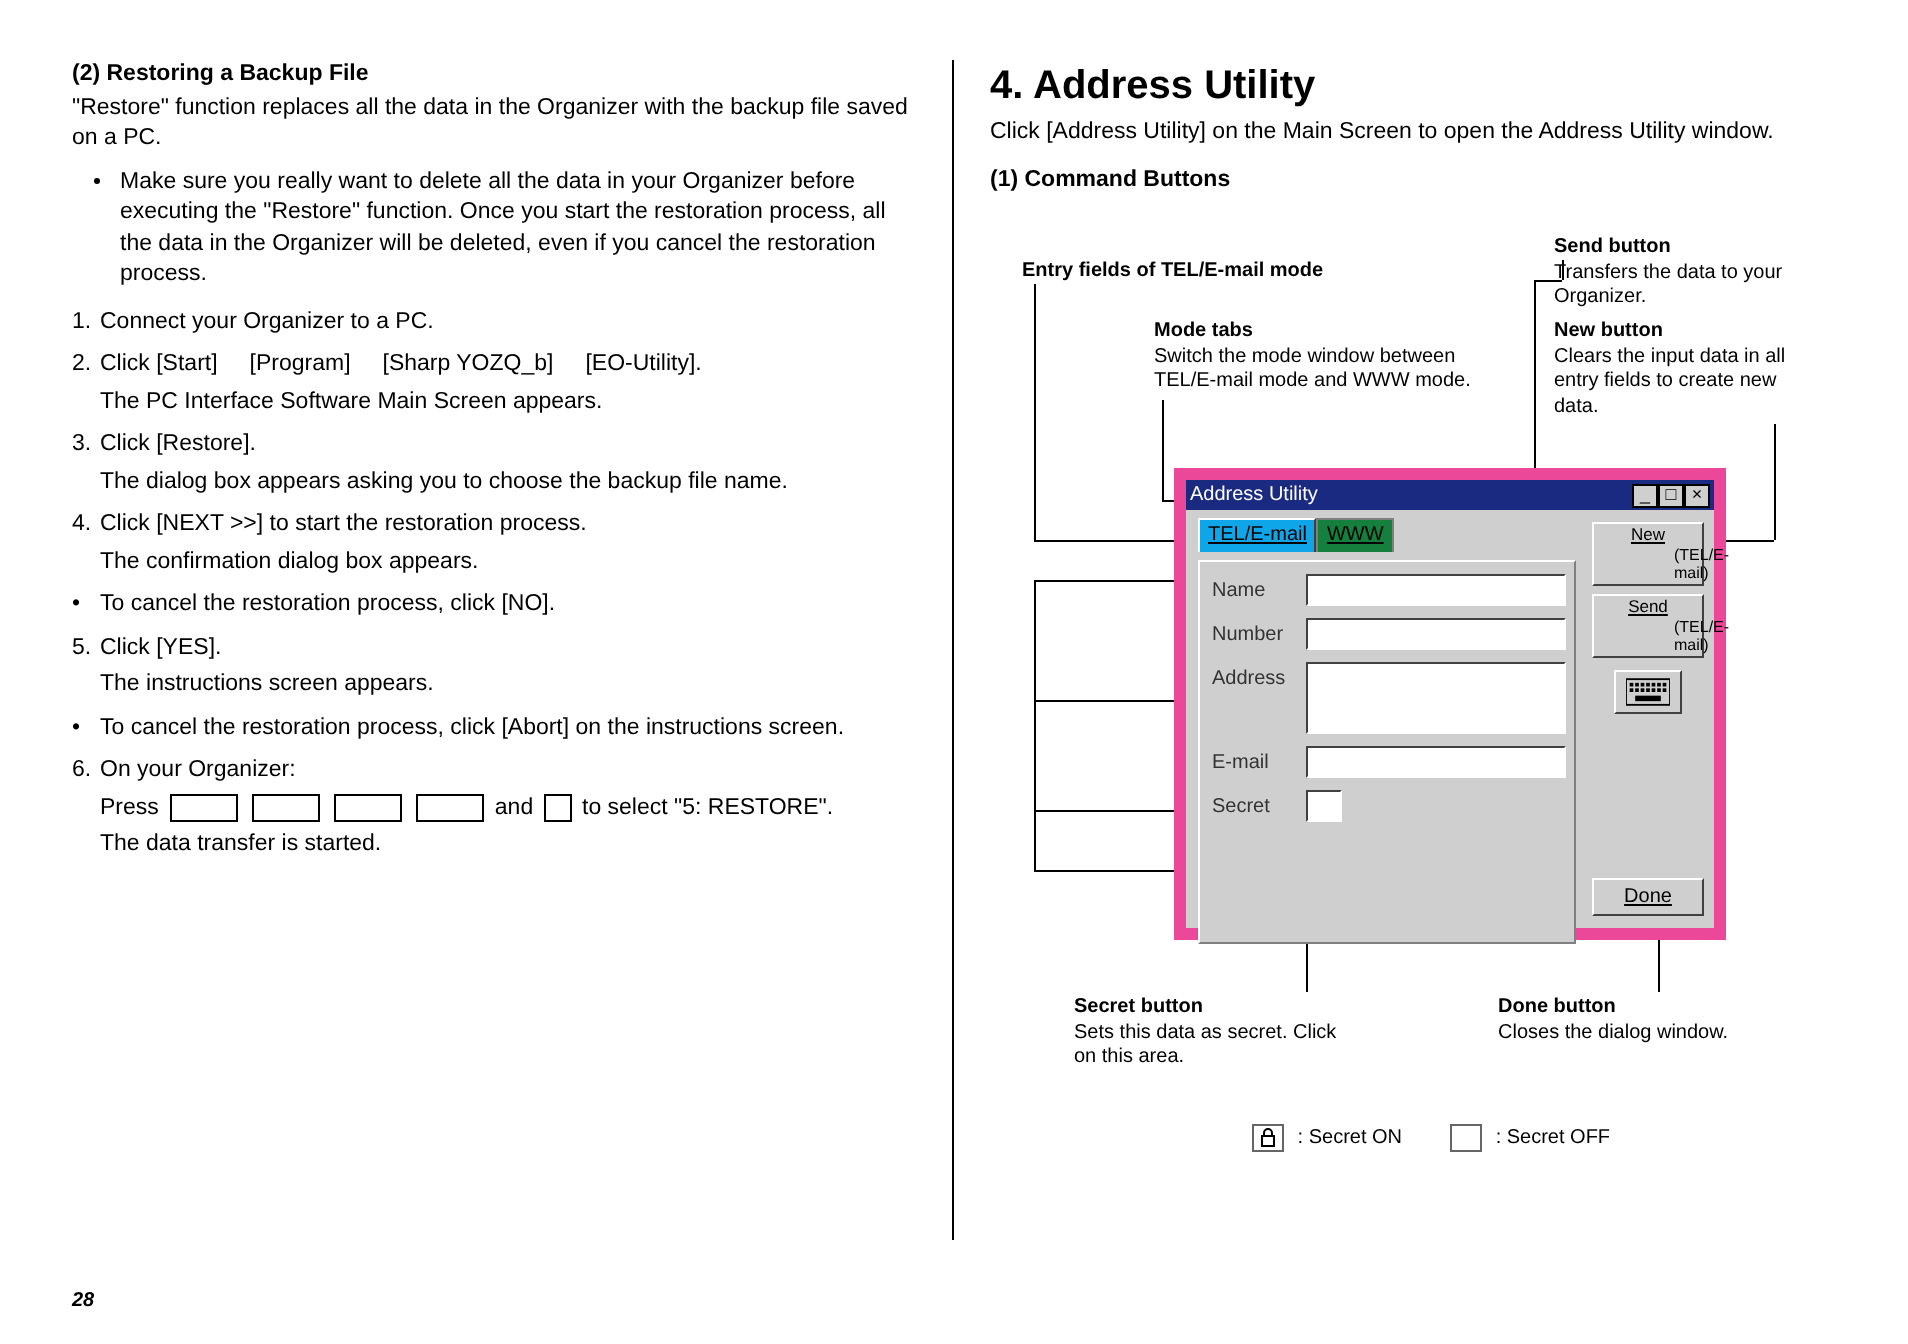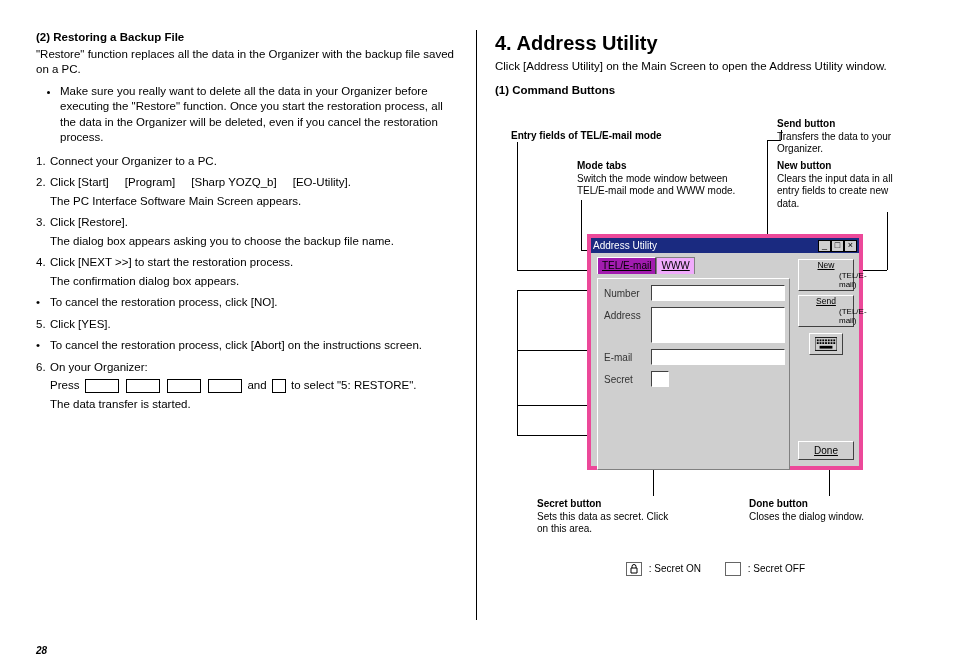--- a/index.html
+++ b/index.html
@@ -56,21 +56,21 @@
   .callout { position:absolute; font-size:10px; line-height:1.25; }
   .callout .cb { font-weight:bold; }
   .line { position:absolute; background:#000; }
   .line.h { height:1px; }
   .line.v { width:1px; }
   
   .appwin {
     position:absolute;
     left:110px; top:204px;
     width:276px; height:236px;
-    border:4px solid #ec4899;
+    border:6px solid #ec4899;
     background:#cfcfcf;
     font-family: "MS Sans Serif", Tahoma, Arial, sans-serif;
     font-size:10px;
   }
   .appwin .titlebar {
     height:15px; background:#1a2a80; color:#fff;
     display:flex; align-items:center; padding:0 2px;
     font-size:10px;
     justify-content:space-between;
   }
@@ -78,23 +78,23 @@
   .appwin .titlebar .ticon {
     width:13px; height:12px; background:#cfcfcf; border:1px solid #000;
     display:flex; align-items:center; justify-content:center; color:#000; font-size:9px; line-height:1;
   }
   .appwin .body { display:flex; height:calc(100% - 15px); }
   .appwin .leftpane { flex:1; padding:4px 3px 6px 6px; position:relative; }
   .appwin .rightpane { width:66px; padding:6px 5px; display:flex; flex-direction:column; align-items:center; gap:4px; }
   .tabs { display:flex; font-size:10px; margin-bottom:4px; }
   .tab {
     border:1px solid #808080; border-bottom:none;
-    padding:1px 4px; background:#f0abfc; position:relative;
-  }
-  .tab.active { background:#a21caf; border-color:#fff #404040 #cfcfcf #fff; }
+    padding:1px 4px; background:#15803d; position:relative;
+  }
+  .tab.active { background:#0ea5e9; border-color:#fff #404040 #cfcfcf #fff; }
   .tabcontent {
     border:1px solid #808080; border-top-color:#fff; border-left-color:#fff;
     background:#cfcfcf; height:192px; padding:6px 4px 4px 6px;
   }
   .row { display:flex; align-items:flex-start; gap:5px; margin-bottom:6px; }
   .lbl { width:42px; font-size:10px; padding-top:2px; color:#333; }
   .inp {
     flex:1; background:#fff;
     border:1px solid #808080; border-top-color:#404040; border-left-color:#404040;
     border-right-color:#fff; border-bottom-color:#fff;
@@ -160,20 +160,21 @@
       </li>
       <li>
         <span class="n">4.</span>
         <span>Click [NEXT &gt;&gt;] to start the restoration process.</span>
         <div class="sub">The confirmation dialog box appears.</div>
       </li>
       <div class="inline-bul">To cancel the restoration process, click [NO].</div>
       <li>
         <span class="n">5.</span>
         <span>Click [YES].</span>
+        <div class="sub">The instructions screen appears.</div>
       </li>
       <div class="inline-bul">To cancel the restoration process, click [Abort] on the instructions screen.</div>
       <li>
         <span class="n">6.</span>
         <span>On your Organizer:</span>
         <div class="sub">
           <span>Press </span>
           <span class="keybox"></span>
           <span class="keybox"></span>
           <span class="keybox"></span>
@@ -254,20 +255,24 @@
           <span class="ticon">×</span>
         </span>
       </div>
       <div class="body">
         <div class="leftpane">
           <div class="tabs">
             <div class="tab active"><u>TEL/E-mail</u></div>
             <div class="tab"><u>WWW</u></div>
           </div>
           <div class="tabcontent">
+            <div class="row">
+              <div class="lbl">Name</div>
+              <div class="inp"></div>
+            </div>
             <div class="row">
               <div class="lbl">Number</div>
               <div class="inp"></div>
             </div>
             <div class="row">
               <div class="lbl">Address</div>
               <div class="inp tall"></div>
             </div>
             <div class="row">
               <div class="lbl">E-mail</div>

